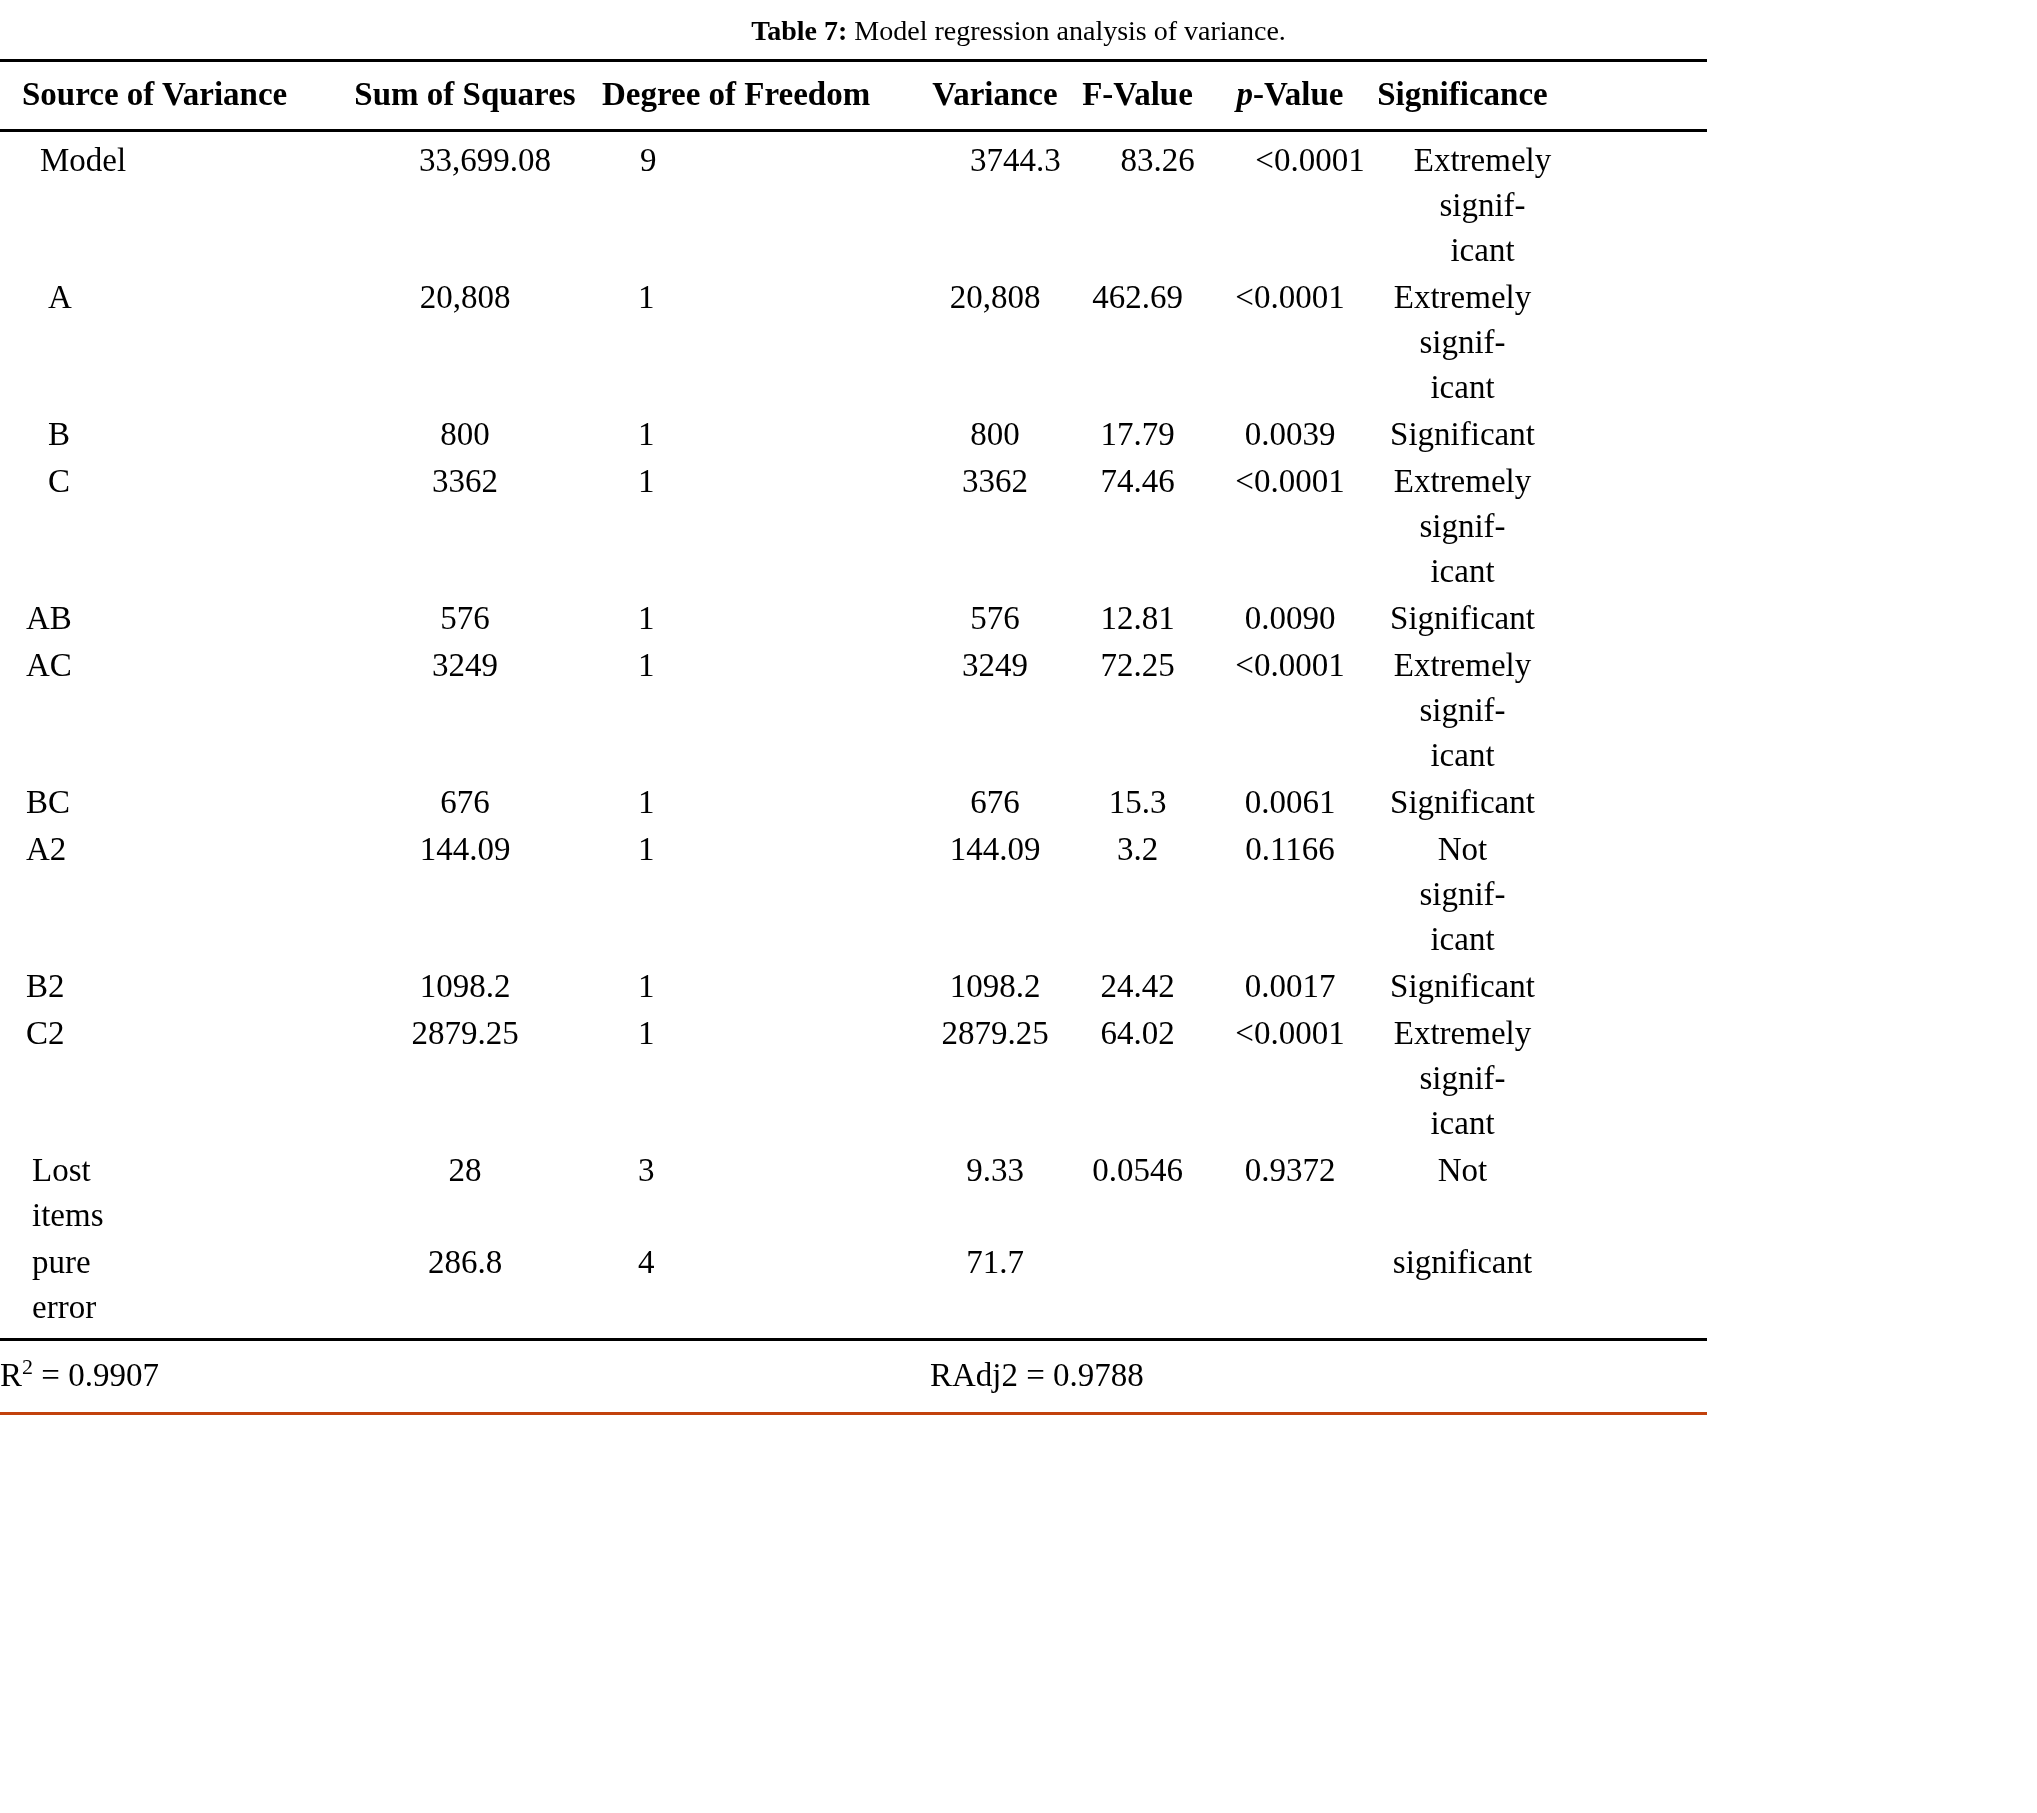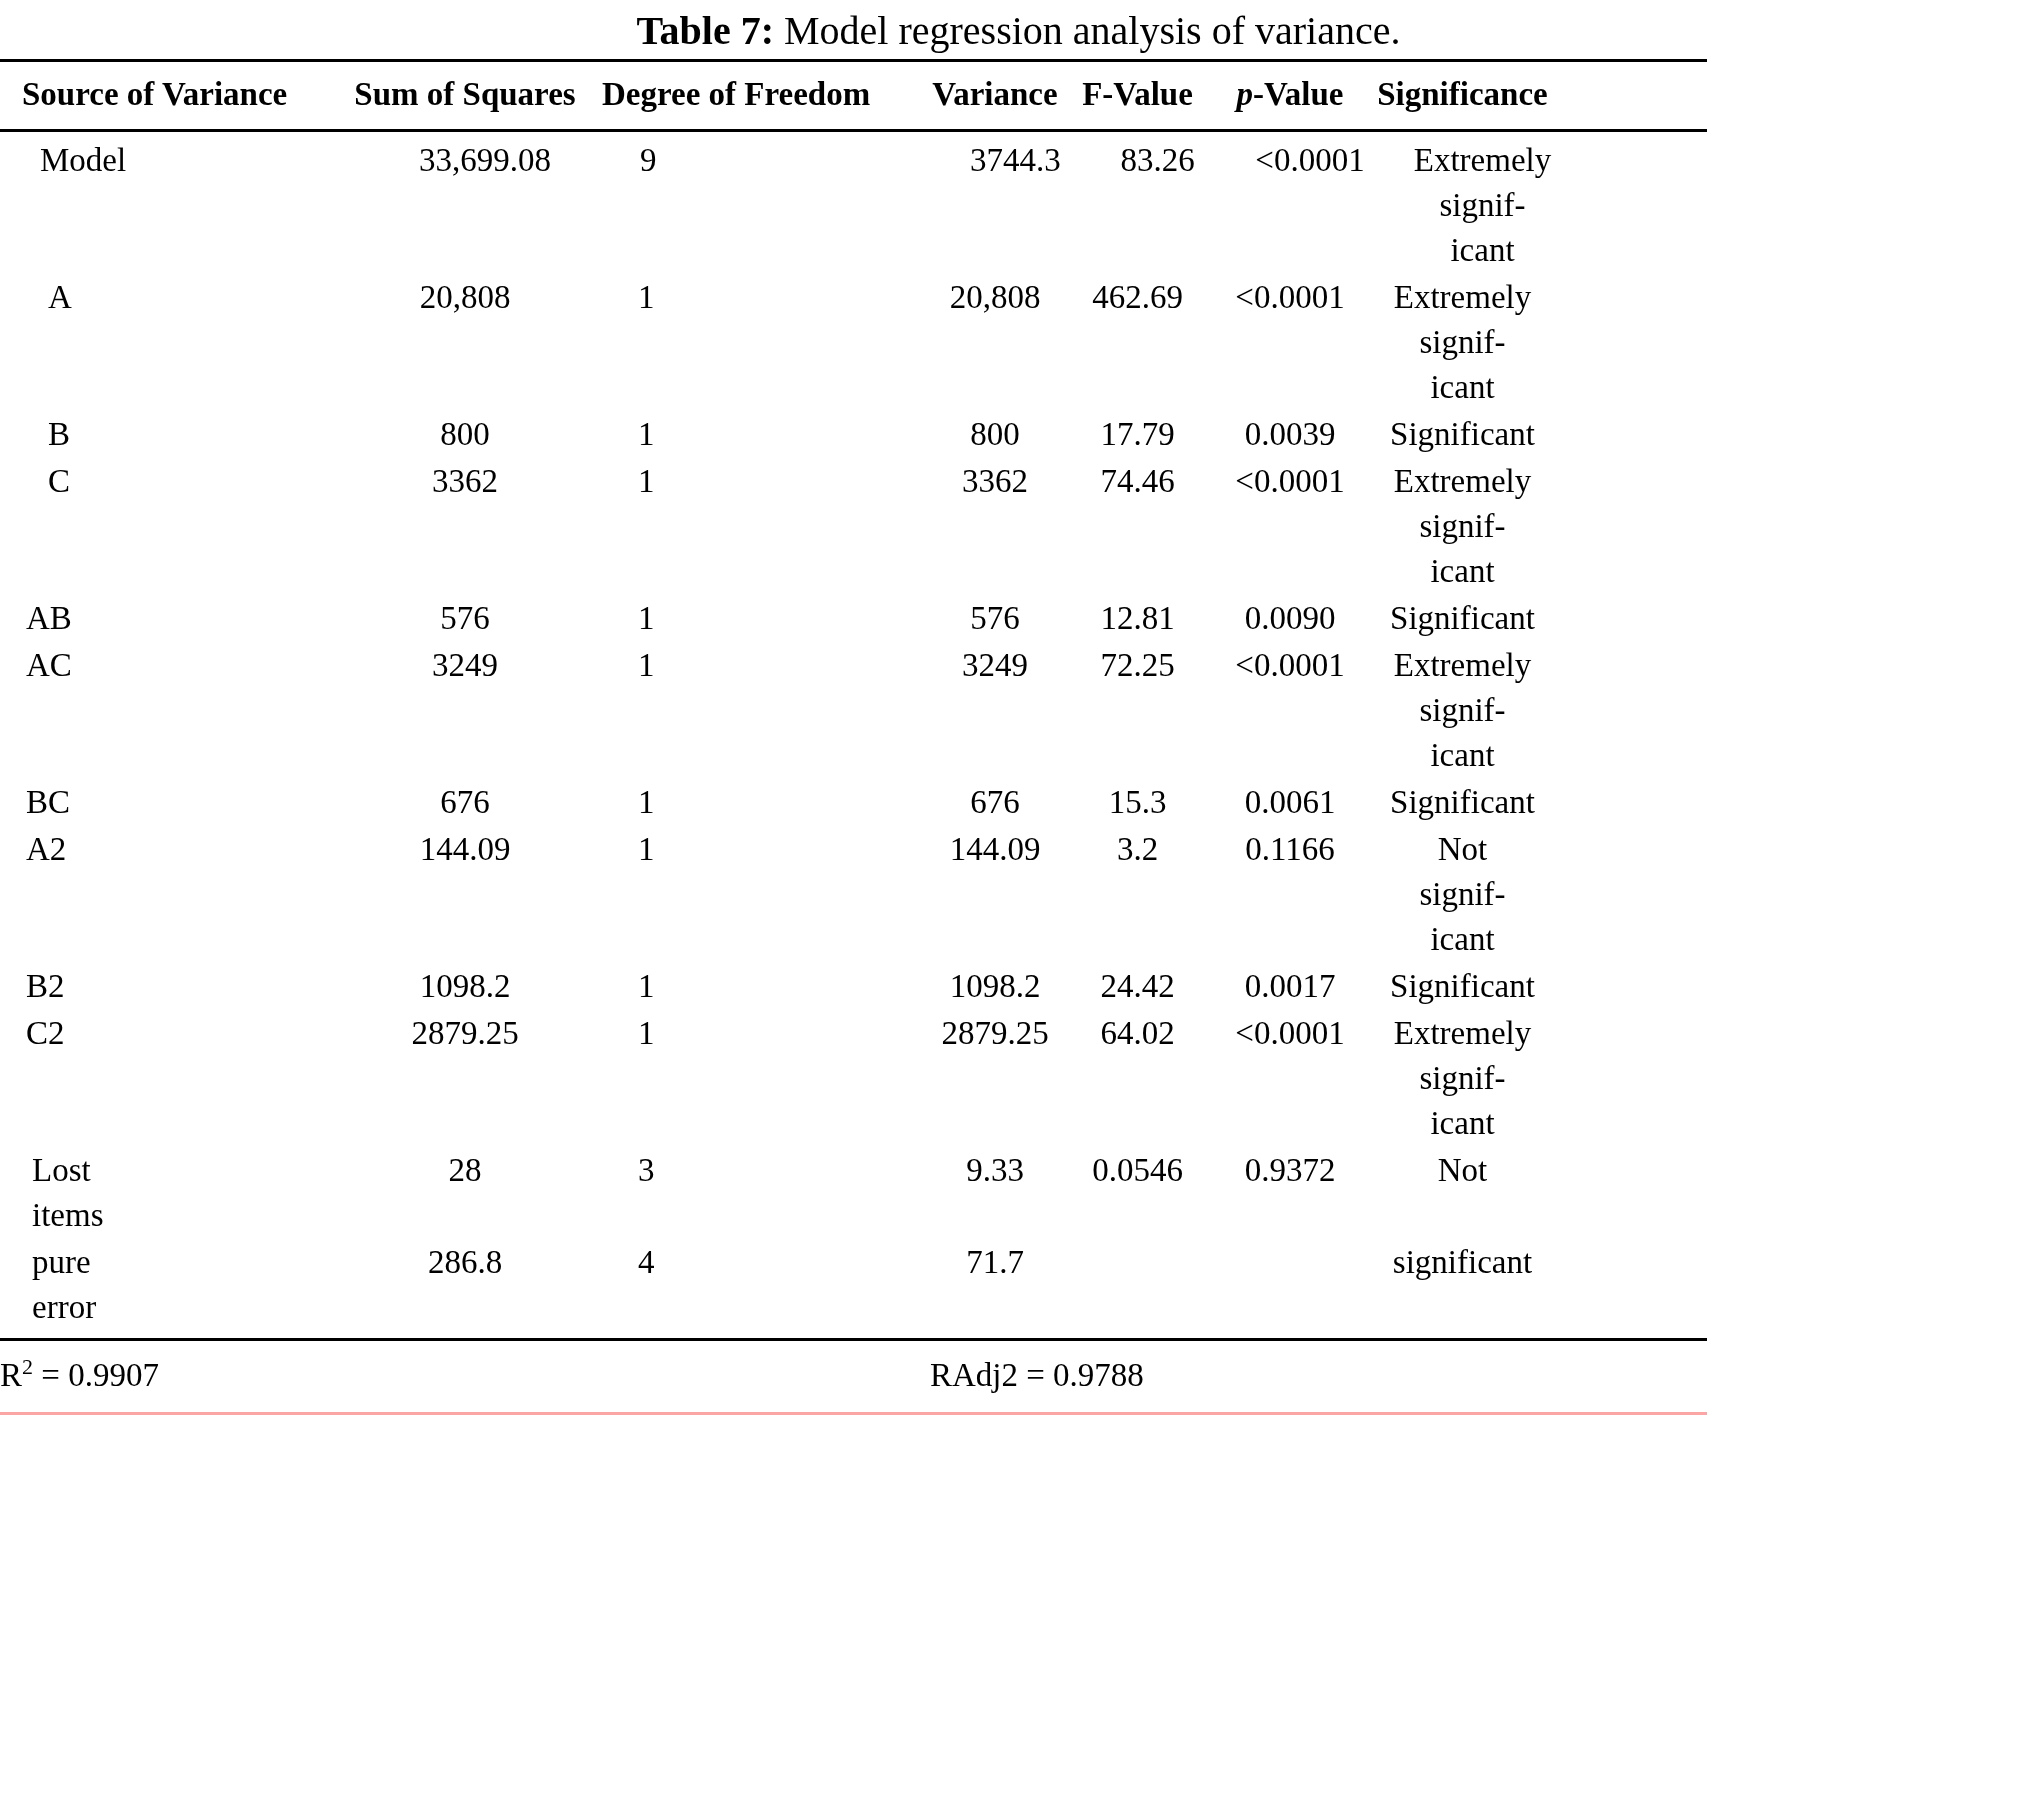--- a/index.html
+++ b/index.html
@@ -13,29 +13,29 @@
     height: 1813px;
     font-family: "Liberation Serif", "DejaVu Serif", serif;
     font-size: 33px;
     line-height: 45px;
     overflow: hidden;
   }
   .caption {
     text-align: center;
     padding-top: 8px;
     padding-bottom: 6px;
-    font-size: 40px;
+    font-size: 28px;
   }
   .caption .cap-label { font-weight: bold; }
   table.anova {
     width: 1707px;
     table-layout: fixed;
     border-collapse: collapse;
     border-top: 3px solid #000;
-    border-bottom: 3px solid #fca5a5;
+    border-bottom: 3px solid #c2410c;
   }
   thead tr { border-bottom: 3px solid #000; }
   tfoot tr { border-top: 3px solid #000; }
   th, td {
     font-size: 33px;
     line-height: 45px;
     vertical-align: top;
     padding: 1px 0;
     overflow: hidden;
   }

